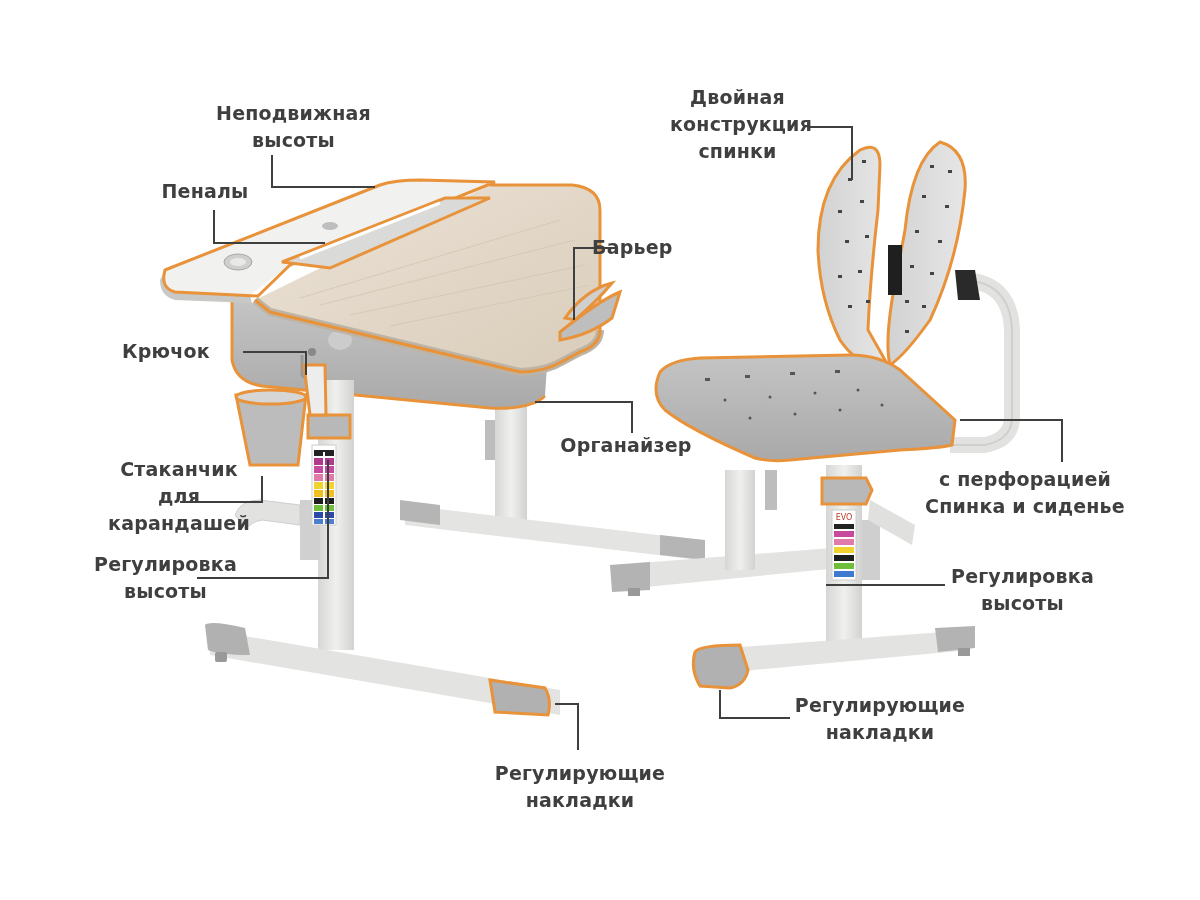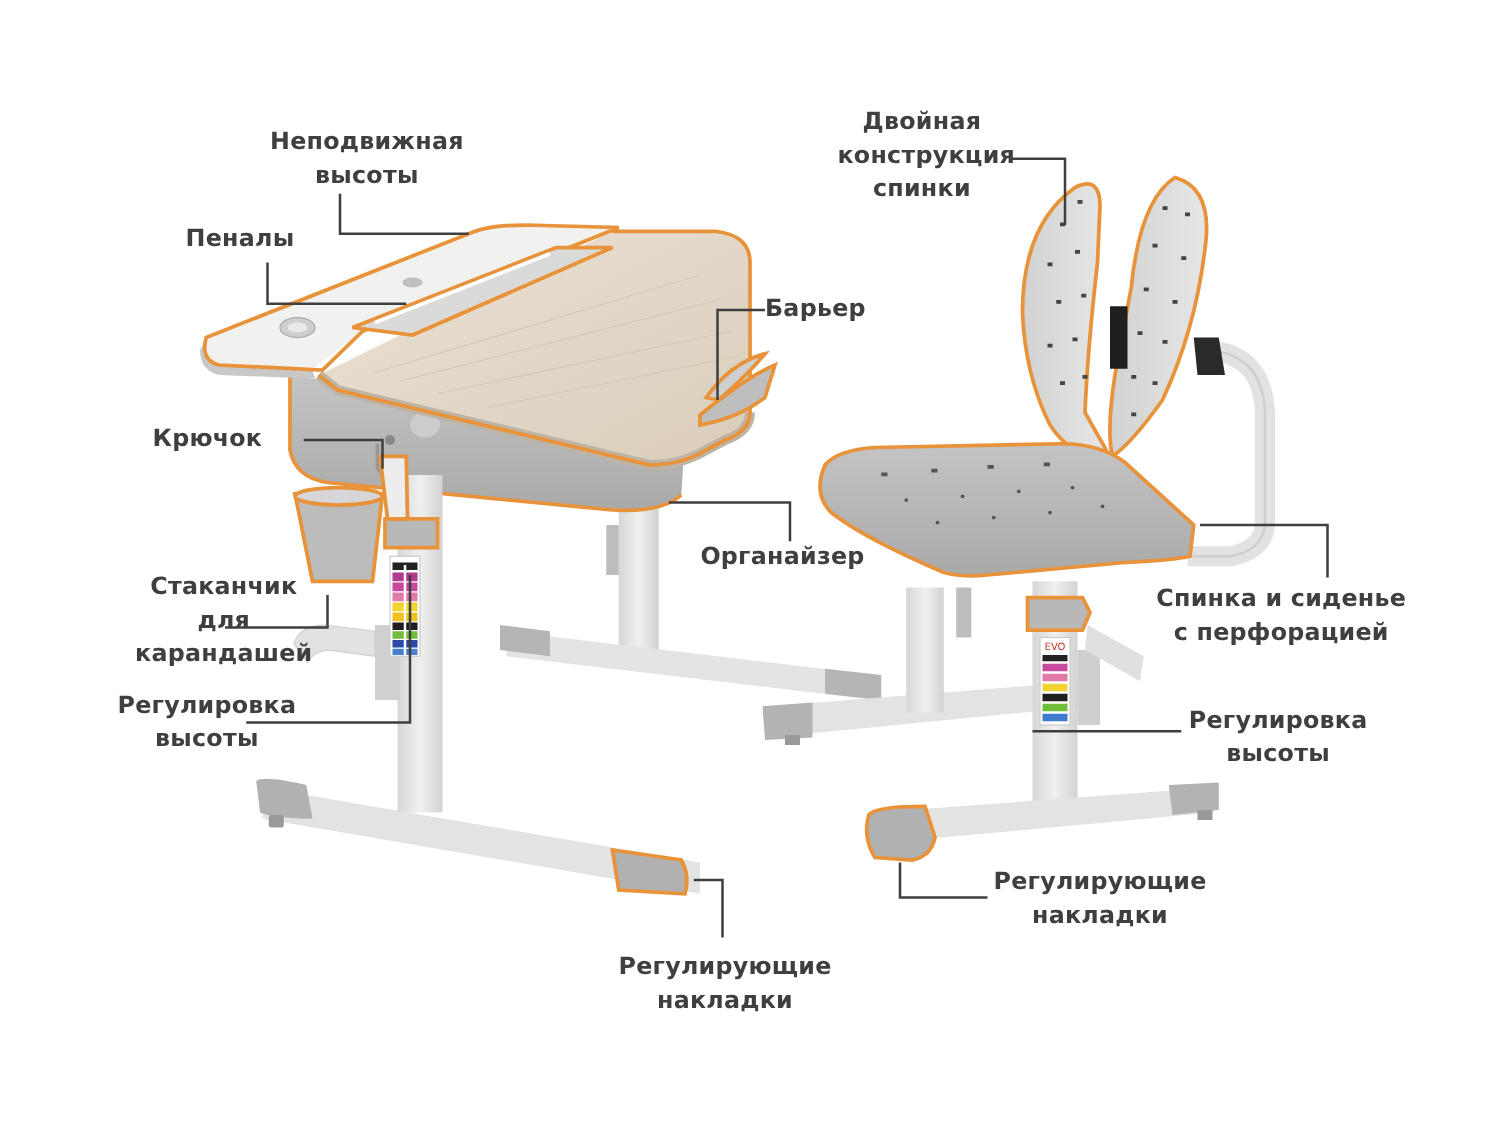--- a/index.html
+++ b/index.html
@@ -205,25 +205,25 @@
       <polyline points="826,585 945,585"></polyline>
       <polyline points="720,690 720,718 790,718"></polyline>
     </g>
   </svg>
 
   <div class="label" style="left:190px; top:100px; width:165px;margin-left:21px;">
     <span>Неподвижная</span>
     <span>высоты</span>
   </div>
 
-  <div class="label" style="left:142px; top:178px; width:100px;">
+  <div class="label" style="left:155px; top:178px; width:100px;">
     <span>Пеналы</span>
   </div>
 
-  <div class="label" style="left:612px; top:234px; width:95px; text-align:left;">
+  <div class="label" style="left:592px; top:234px; width:95px; text-align:left;">
     <span>Барьер</span>
   </div>
 
   <div class="label" style="left:122px; top:338px; width:120px; text-align:left;">
     <span>Крючок</span>
   </div>
 
   <div class="label" style="left:556px; top:432px; width:140px; text-align:center;">
     <span>Органайзер</span>
   </div>
@@ -244,22 +244,22 @@
     <span>накладки</span>
   </div>
 
   <div class="label" style="left:670px; top:84px; width:135px;">
     <span>Двойная</span>
     <span>конструкция</span>
     <span>спинки</span>
   </div>
 
   <div class="label" style="left:920px; top:466px; width:210px;">
+    <span>с перфорацией</span>
     <span>Спинка и сиденье</span>
-    <span>с перфорацией</span>
   </div>
 
   <div class="label" style="left:945px; top:563px; width:155px;">
     <span>Регулировка</span>
     <span>высоты</span>
   </div>
 
   <div class="label" style="left:790px; top:692px; width:180px;">
     <span>Регулирующие</span>
     <span>накладки</span>

